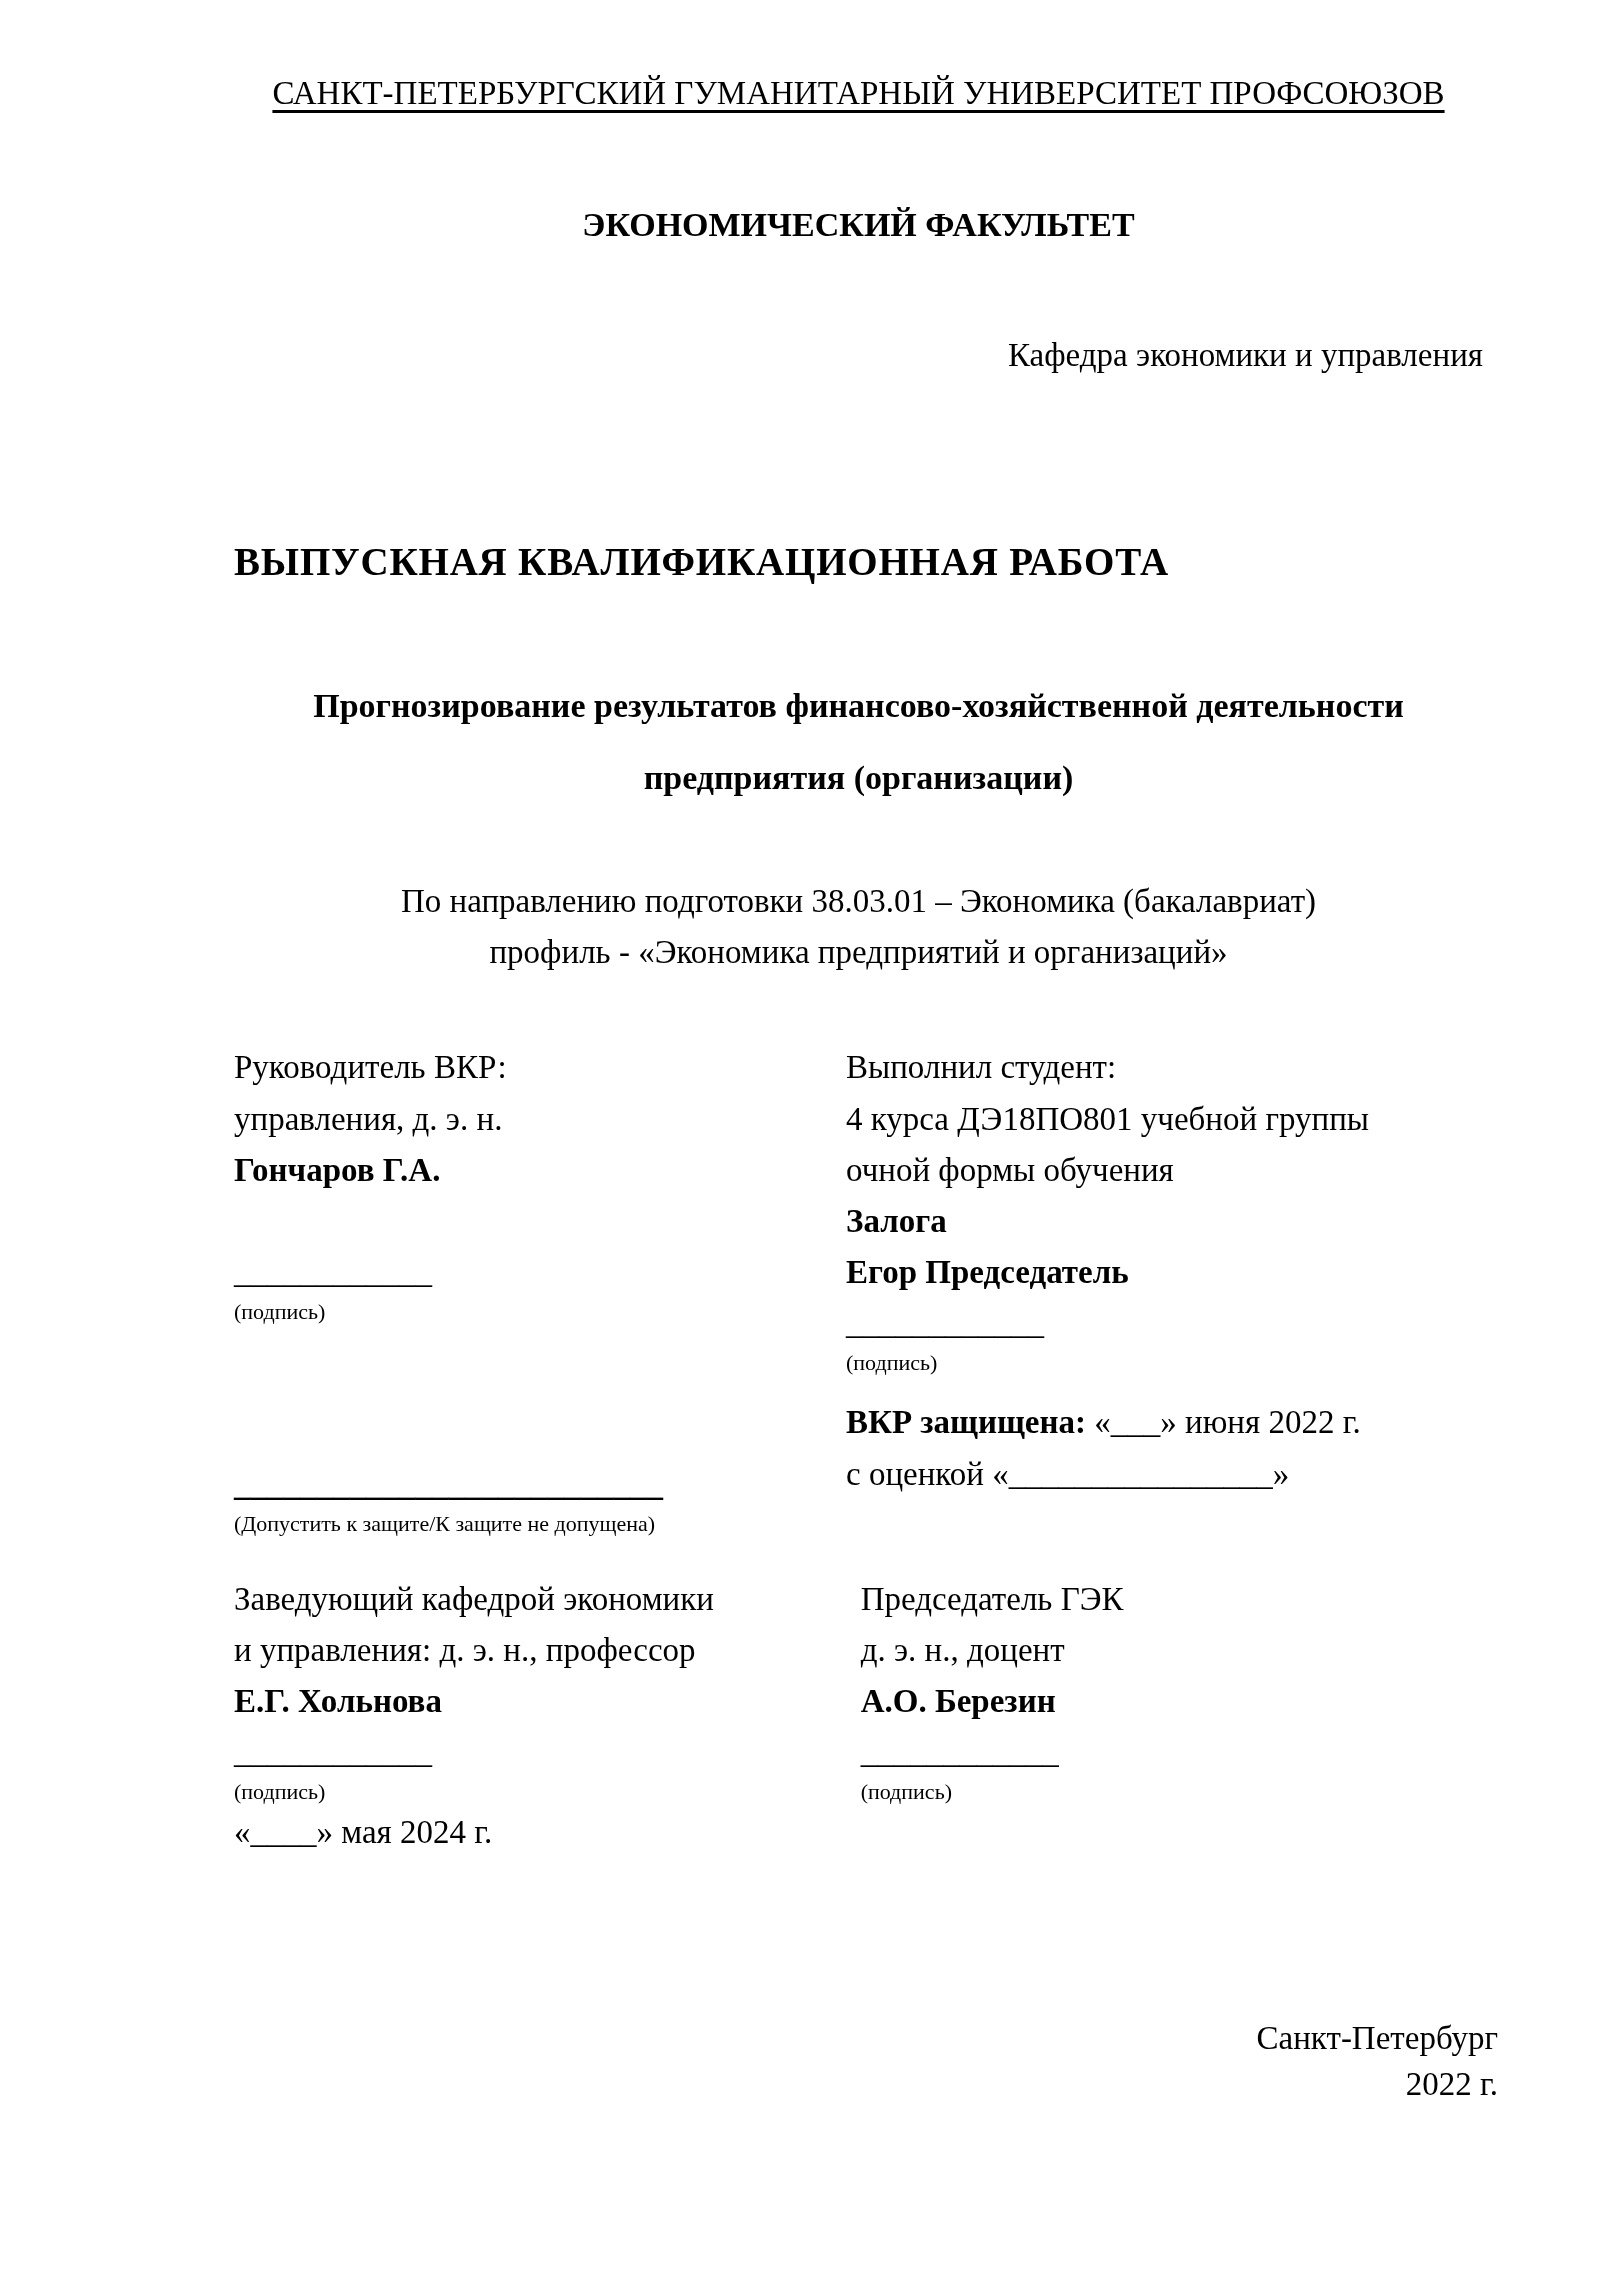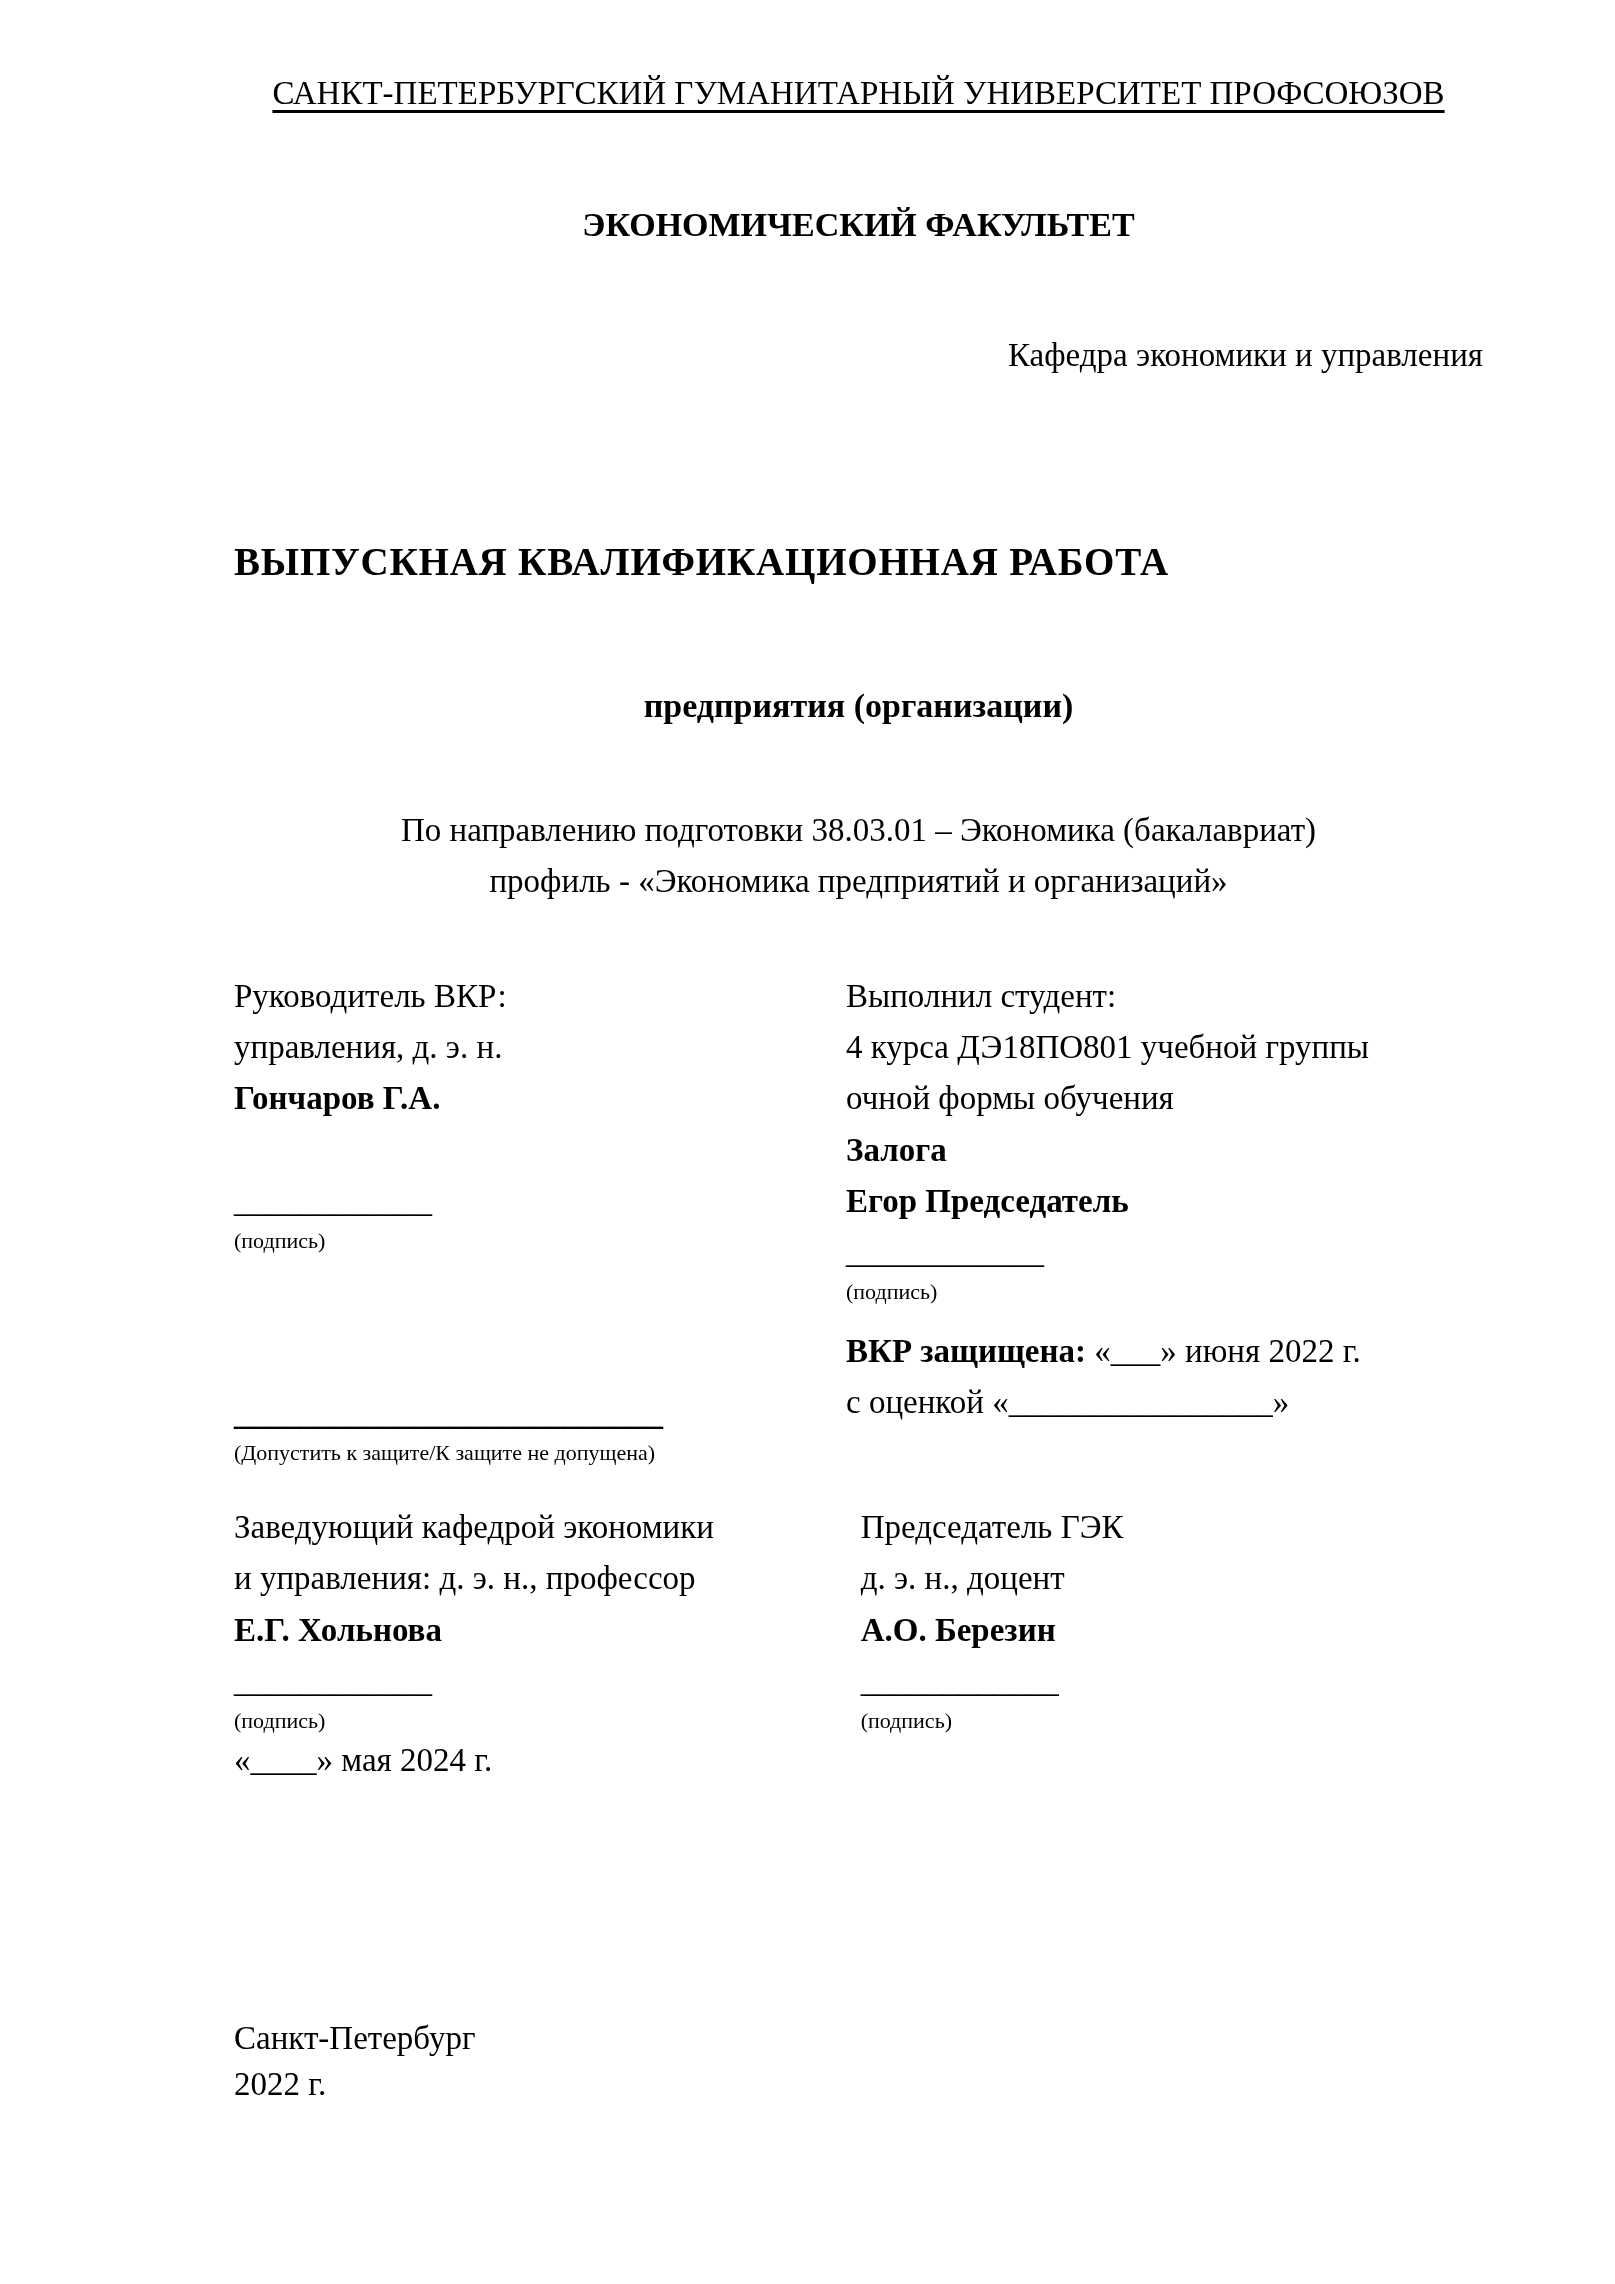--- a/index.html
+++ b/index.html
@@ -77,41 +77,42 @@
   .row-b { margin-top: 19.5px; align-items: flex-end; }
   .defense-block { margin-bottom: 39px; }
   .admission-line { font-weight: bold; }
   .admission-caption { font-size: 22px; line-height: 1.3; }
 
   .row-c { margin-top: 35px; gap: 28px; }
 
   .footer {
     position: absolute;
     left: 234px;
-    right: 133px;
+    right: 118px;
     bottom: 177px;
-    text-align: left;
+    text-align: right;
     font-size: 33px;
     line-height: 1.4;
   }
 </style>
 </head>
 <body>
 
 <div class="page">
 
   <div class="university">САНКТ-ПЕТЕРБУРГСКИЙ ГУМАНИТАРНЫЙ УНИВЕРСИТЕТ ПРОФСОЮЗОВ</div>
 
   <div class="faculty">ЭКОНОМИЧЕСКИЙ ФАКУЛЬТЕТ</div>
 
   <div class="department">Кафедра экономики и управления</div>
 
   <div class="work-type">ВЫПУСКНАЯ КВАЛИФИКАЦИОННАЯ РАБОТА</div>
 
   <div class="topic">
+    <div class="topic-line">Прогнозирование результатов финансово-хозяйственной деятельности</div>
     <div class="topic-line">предприятия (организации)</div>
   </div>
 
   <div class="program">
     <div>По направлению подготовки 38.03.01 – Экономика (бакалавриат)</div>
     <div>профиль - «Экономика предприятий и организаций»</div>
   </div>
 
   <div class="cols row-a">
     <div class="col-left">

